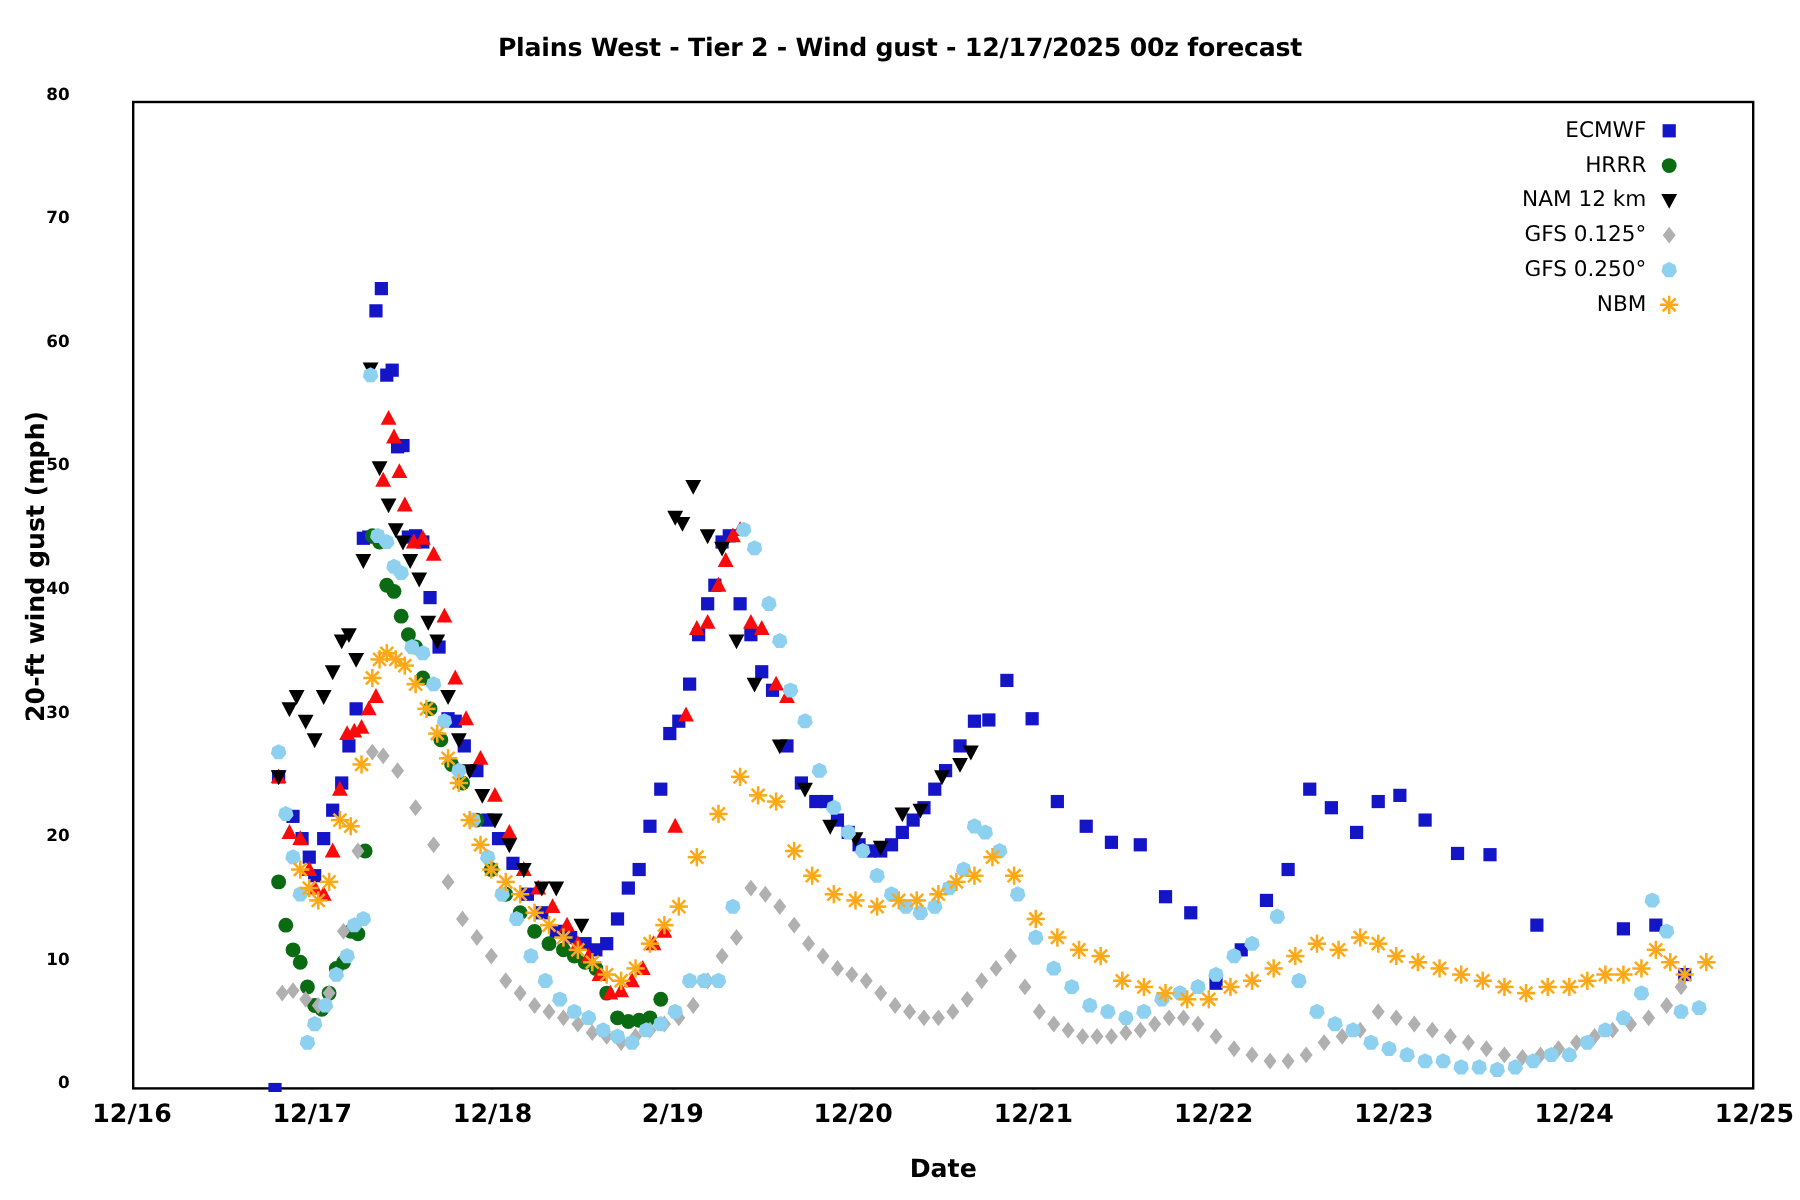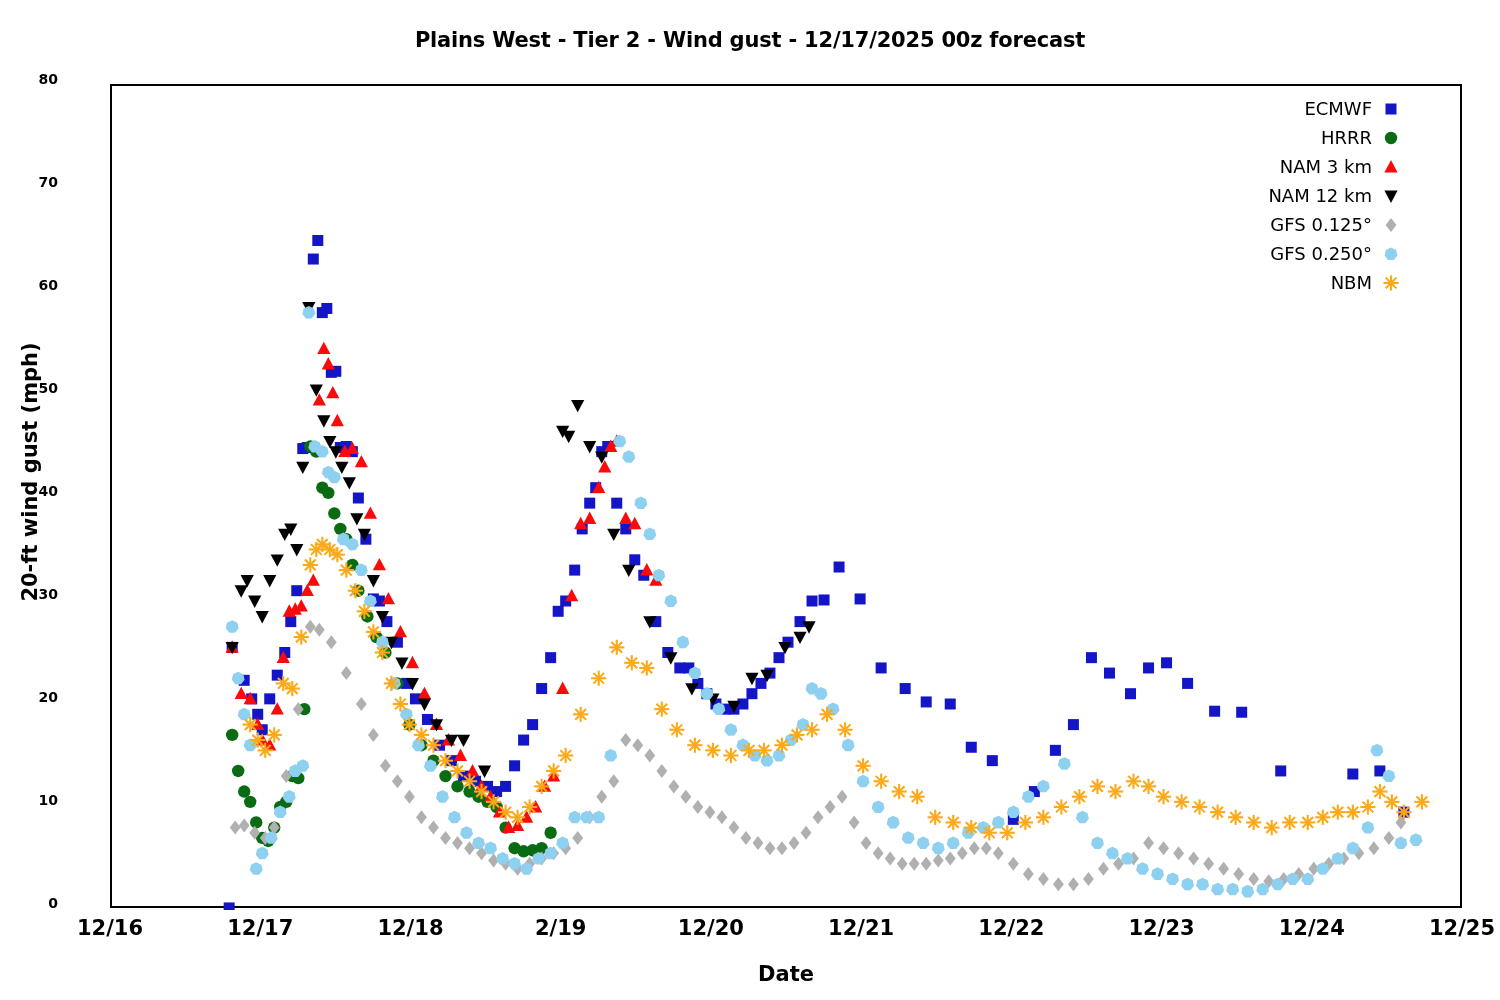--- a/index.html
+++ b/index.html
@@ -1074,26 +1074,20 @@
           <rect x="5.5" y="5.5" width="11" height="11" fill="#1515c8"></rect>
         </svg>
       </div>
       <div class="legend-row">
         <span class="legend-label">HRRR</span>
         <svg class="legend-marker" viewBox="0 0 22 22">
           <circle cx="11" cy="11" r="6.2" fill="#0a6b12"></circle>
         </svg>
       </div>
       <div class="legend-row">
-        <span class="legend-label">NAM 3 km</span>
-        <svg class="legend-marker" viewBox="0 0 22 22">
-          <polygon points="11,4 4.4,16.4 17.6,16.4" fill="#fa0a0a"></polygon>
-        </svg>
-      </div>
-      <div class="legend-row">
         <span class="legend-label">NAM 12 km</span>
         <svg class="legend-marker" viewBox="0 0 22 22">
           <polygon points="11,18 4.4,5.6 17.6,5.6" fill="#000000"></polygon>
         </svg>
       </div>
       <div class="legend-row">
         <span class="legend-label">GFS 0.125°</span>
         <svg class="legend-marker" viewBox="0 0 22 22">
           <polygon points="11,4 16.4,11 11,18 5.6,11" fill="#b0b0b0"></polygon>
         </svg>

